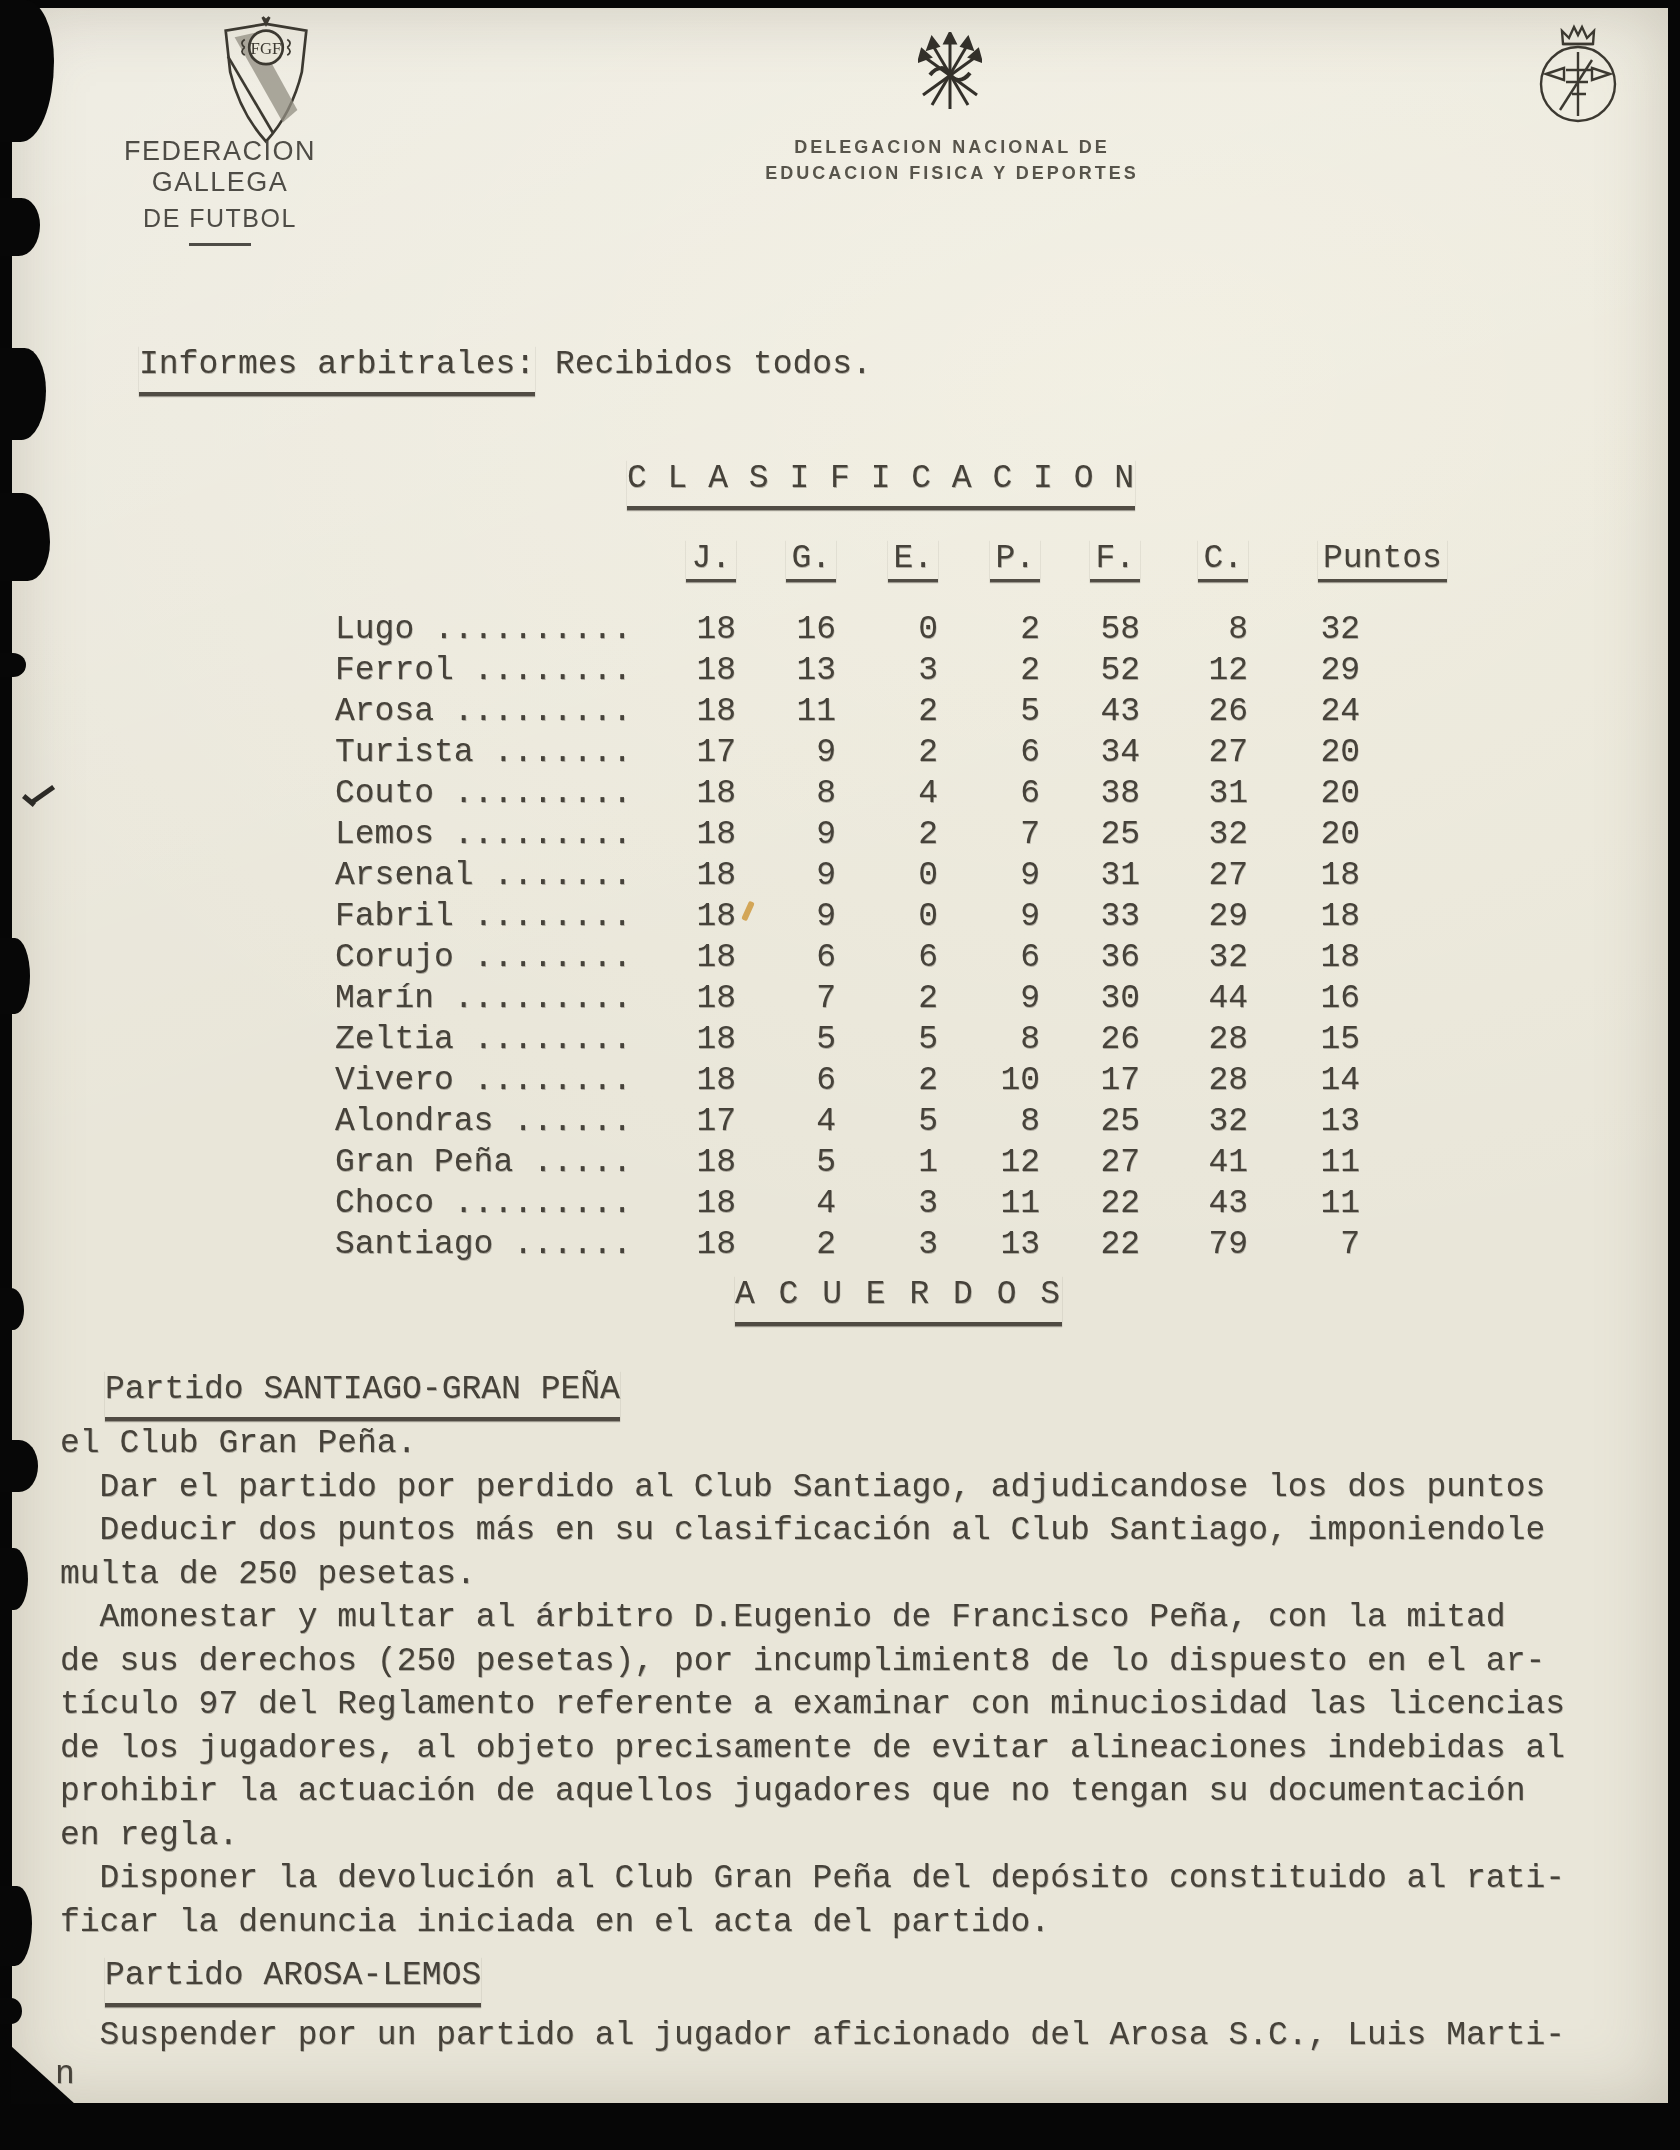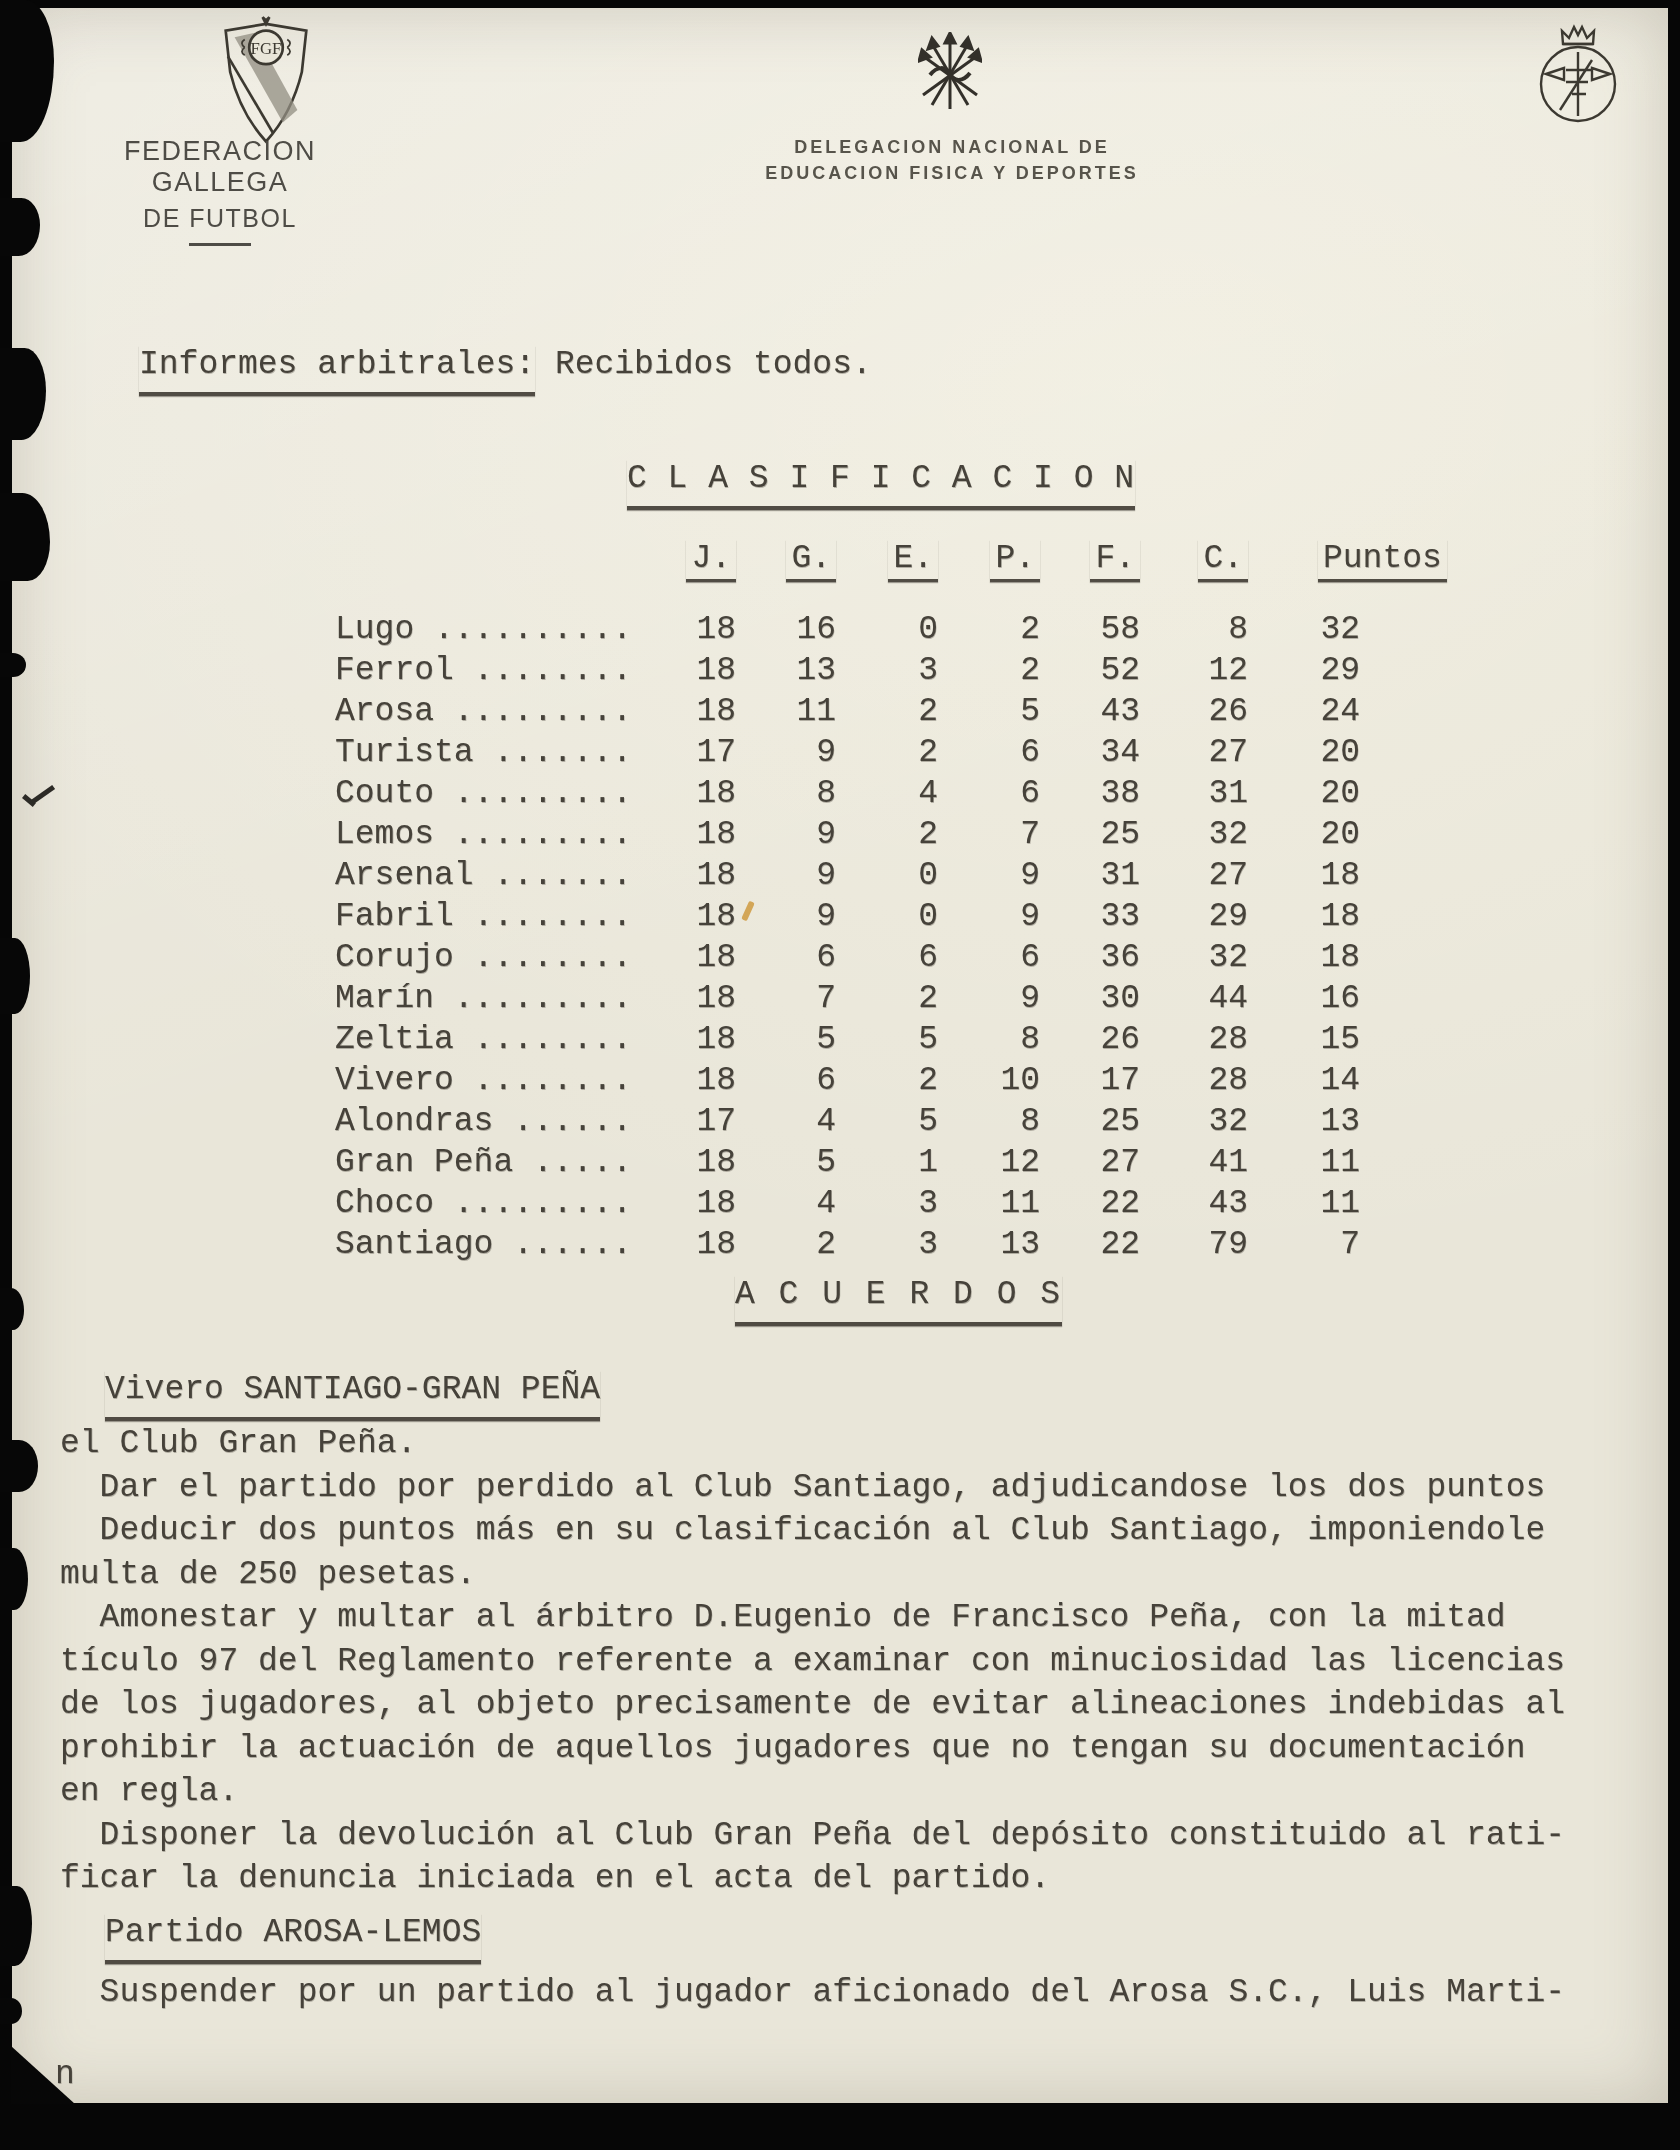--- a/index.html
+++ b/index.html
@@ -314,26 +314,27 @@
         <div class="tcell num">7</div>
       </div>
     </div>
 
   <div class="acuerdos-title tw">
     <span class="u">A C U E R D O S</span>
   </div>
 
   <div class="acuerdos tw">
       <div class="acuerdo-section">
-        <div class="sec-heading"><span class="u">Vivero SANTIAGO-GRAN PEÑA</span></div>
+        <div class="sec-heading"><span class="u">Partido SANTIAGO-GRAN PEÑA</span></div>
         <div class="tline">el Club Gran Peña.</div>
         <div class="tline">  Dar el partido por perdido al Club Santiago, adjudicandose los dos puntos</div>
         <div class="tline">  Deducir dos puntos más en su clasificación al Club Santiago, imponiendole</div>
         <div class="tline">multa de 250 pesetas.</div>
         <div class="tline">  Amonestar y multar al árbitro D.Eugenio de Francisco Peña, con la mitad</div>
+        <div class="tline">de sus derechos (250 pesetas), por incumplimient8 de lo dispuesto en el ar-</div>
         <div class="tline">tículo 97 del Reglamento referente a examinar con minuciosidad las licencias</div>
         <div class="tline">de los jugadores, al objeto precisamente de evitar alineaciones indebidas al</div>
         <div class="tline">prohibir la actuación de aquellos jugadores que no tengan su documentación</div>
         <div class="tline">en regla.</div>
         <div class="tline">  Disponer la devolución al Club Gran Peña del depósito constituido al rati-</div>
         <div class="tline">ficar la denuncia iniciada en el acta del partido.</div>
       </div>
       <div class="acuerdo-section">
         <div class="sec-heading"><span class="u">Partido AROSA-LEMOS</span></div>
         <div class="tline">  Suspender por un partido al jugador aficionado del Arosa S.C., Luis Marti-</div>

